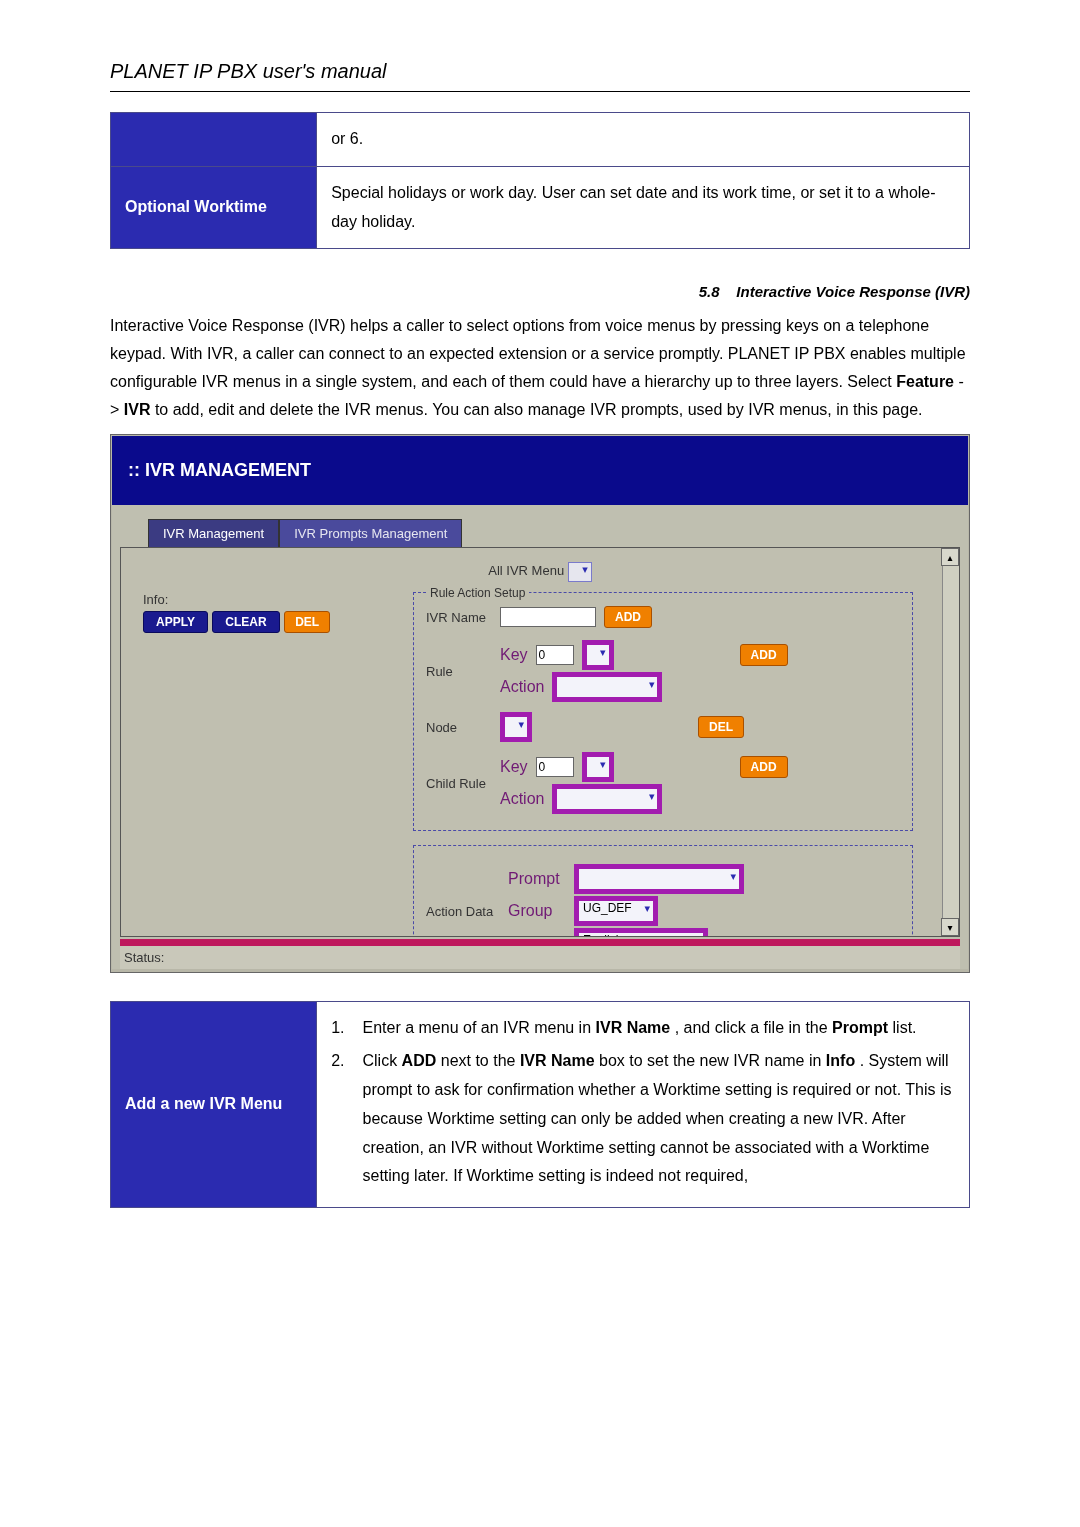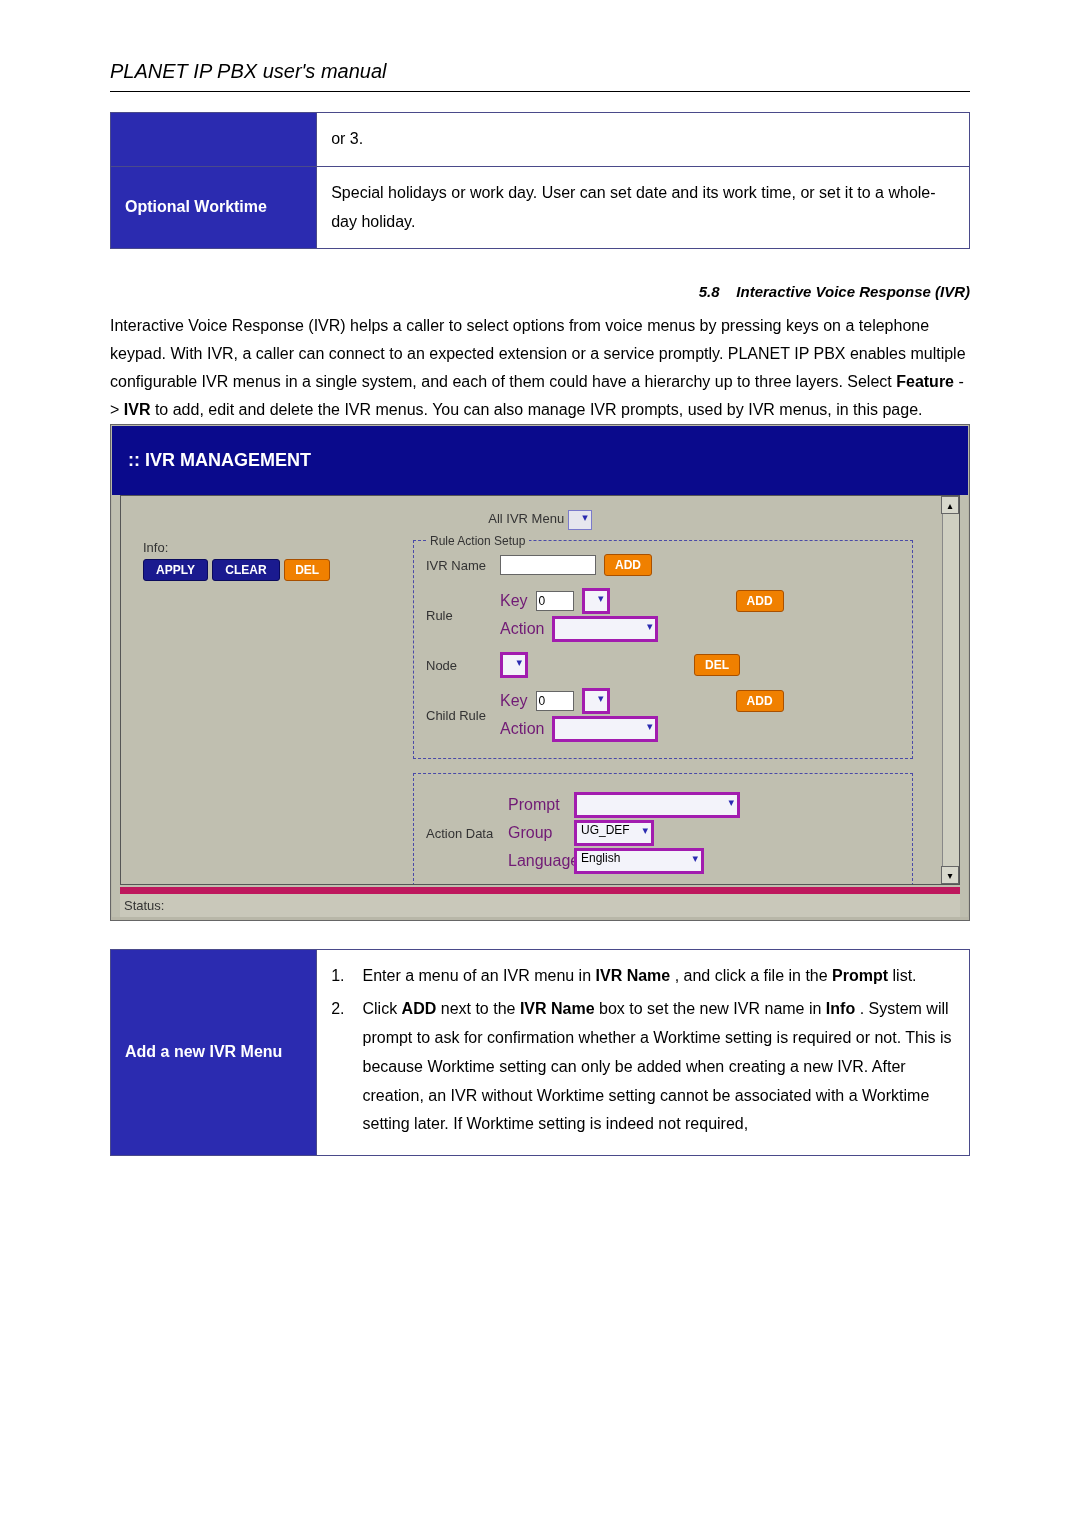--- a/index.html
+++ b/index.html
@@ -61,21 +61,21 @@
 
   .sect-heading {
     font-style: italic;
     font-weight: bold;
     font-size: 15px;
     margin: 34px 0 12px 0;
     text-align: right;
   }
   .para {
     line-height: 1.75;
-    margin-bottom: 0;
+    margin-bottom: 10px;
   }
   b { font-weight: bold; }
 
   
   .shot-wrap {
     border: 1px solid #666;
     background: #b8b7a8;
     padding: 1px;
     margin-bottom: 28px;
   }
@@ -220,21 +220,21 @@
     height: 18px;
     border: 1px solid #666;
     background:#fff;
     padding: 0 2px;
     font-size: 12px;
   }
   .tb-sm { width: 32px; }
   .tb-md { width: 90px; }
   .select-box {
     height: 20px;
-    border:3px solid #a21caf;
+    border:5px solid #a21caf;
     background:#f3f3fa;
     position:relative;
     display:inline-block;
   }
   .select-box::after {
     content:"▾";
     position:absolute;
     right:3px; top:1px;
     font-size:11px; color:#2b2bb0;
   }
@@ -255,21 +255,21 @@
 
 <div class="page">
 
   <div class="doc-title">PLANET IP PBX user's manual</div>
   <hr class="hr">
 
   <table class="infobox">
     <tbody>
         <tr>
       <td class="side"></td>
-      <td class="body">or 3.</td>
+      <td class="body">or 6.</td>
     </tr>
     <tr>
       <td class="side">Optional Worktime</td>
       <td class="body">Special holidays or work day. User can set date and its work time, or set it to a whole-day holiday.</td>
     </tr>
   </tbody>
     </table>
 
   <div class="sect-heading">
     <span>5.8</span>&nbsp;&nbsp;&nbsp;
@@ -281,20 +281,24 @@
     <b>Feature</b>
     <span> -&gt; </span>
     <b>IVR</b>
     <span> to add, edit and delete the IVR menus. You can also manage IVR prompts, used by IVR menus, in this page.</span>
   </div>
 
   <div class="shot-wrap">
     <div class="shot">
       <div class="shot-header">:: IVR MANAGEMENT</div>
 
+      <div class="tab-row">
+        <div class="tab active">IVR Management</div>
+        <div class="tab">IVR Prompts Management</div>
+      </div>
 
       <div class="shot-body">
         <div class="scroll-arrow up">▴</div>
         <div class="scroll-arrow down">▾</div>
 
         <div class="all-menu-row">
           <span>All IVR Menu</span>
           <span class="all-menu-select"></span>
         </div>
 

